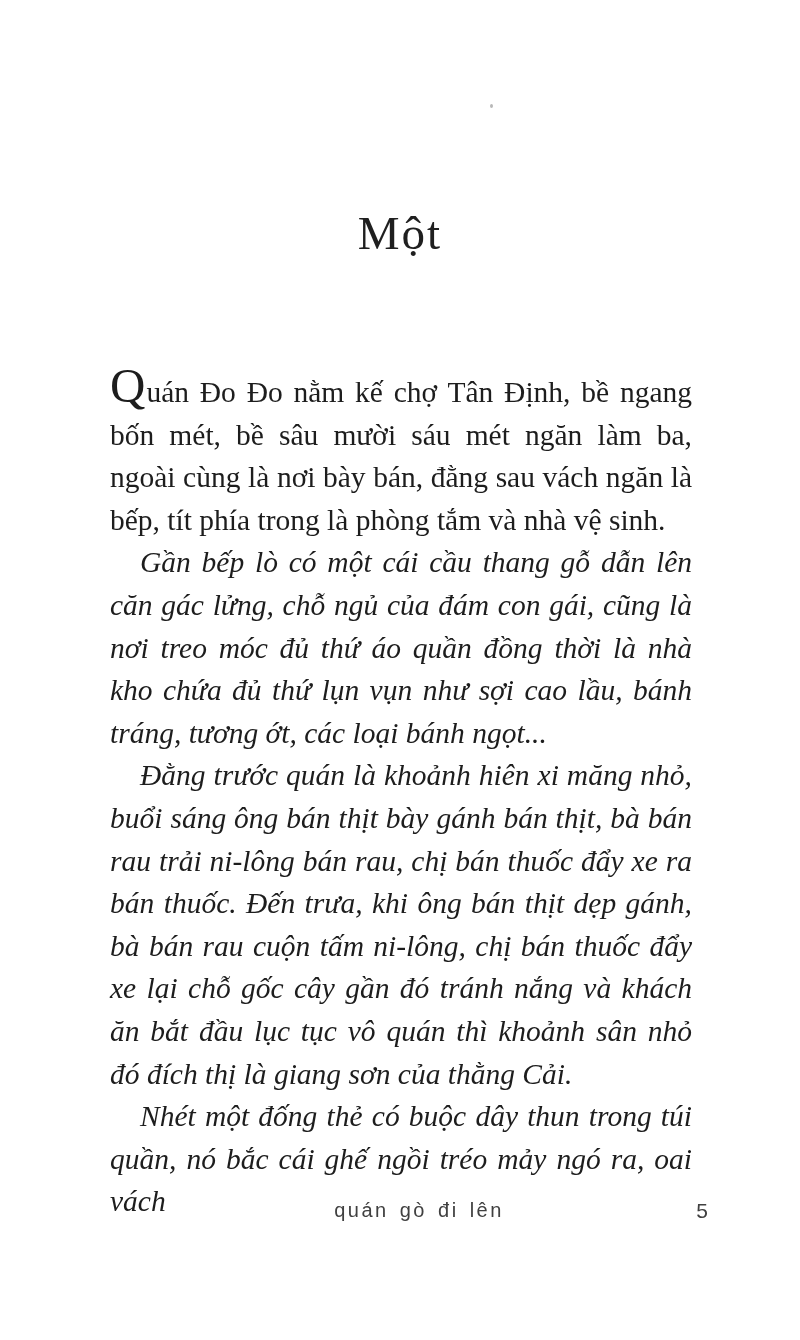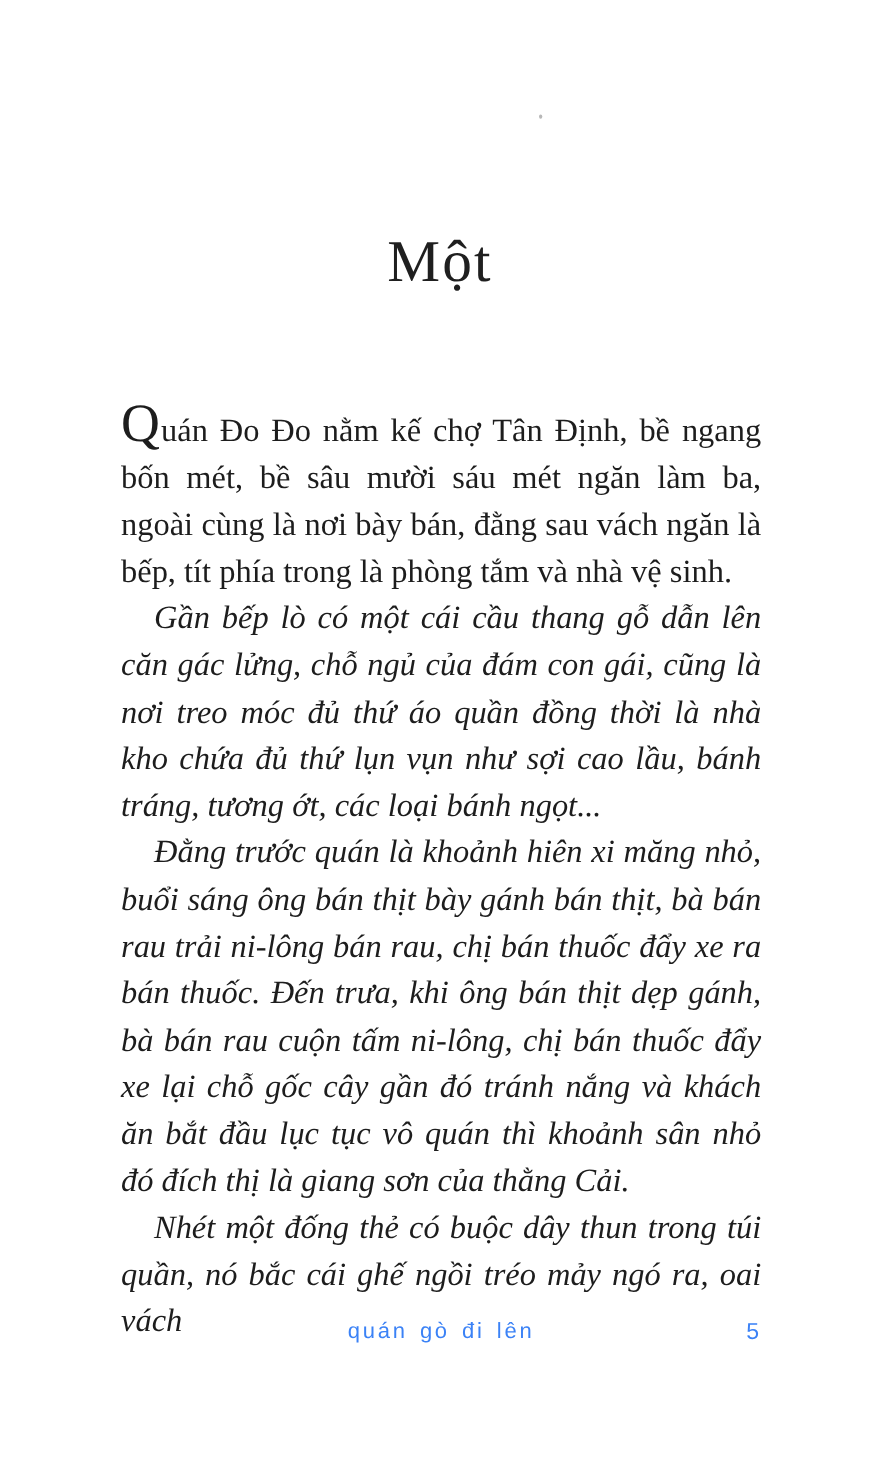--- a/index.html
+++ b/index.html
@@ -27,21 +27,21 @@
     border-radius: 50%;
     opacity: 0.7;
   }
   .chapter-title {
     position: absolute;
     top: 206px;
     left: 0;
     width: 100%;
     margin: 0;
     text-align: center;
-    font-size: 54px;
+    font-size: 47px;
     font-weight: 400;
     letter-spacing: 2px;
     color: #1f1f1f;
   }
   .body-text {
     position: absolute;
     top: 371px;
     left: 110px;
     width: 582px;
     font-size: 29.5px;
@@ -59,25 +59,25 @@
     font-style: italic;
   }
   .dropcap {
     font-size: 49px;
     line-height: 0;
     letter-spacing: 1px;
   }
   .page-footer {
     position: absolute;
     top: 1199px;
-    left: 110px;
+    left: 128px;
     width: 582px;
     height: 32px;
     font-family: "Liberation Sans", "DejaVu Sans", sans-serif;
-    color: #3b82f6;
+    color: #404040;
   }
   .running-title {
     position: absolute;
     left: 0;
     right: 0;
     text-align: center;
     font-size: 20px;
     letter-spacing: 2.5px;
     word-spacing: 3px;
   }

